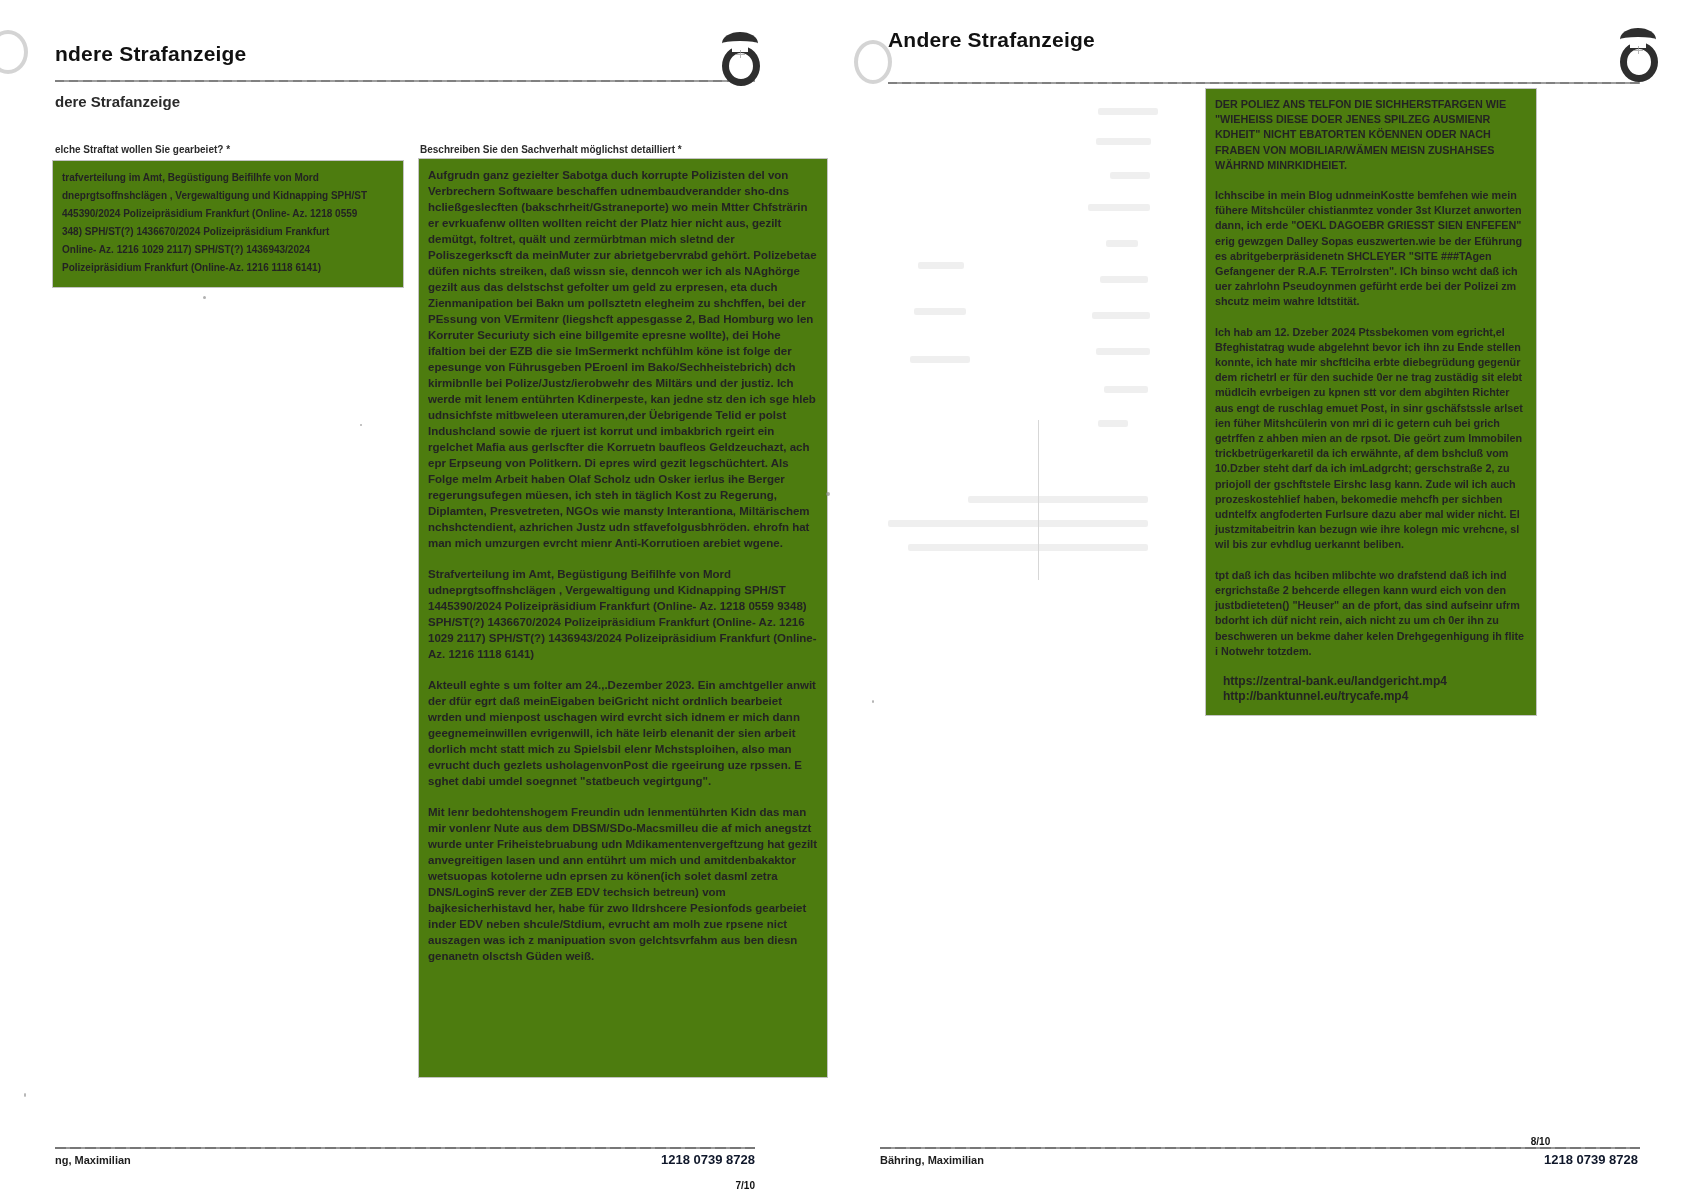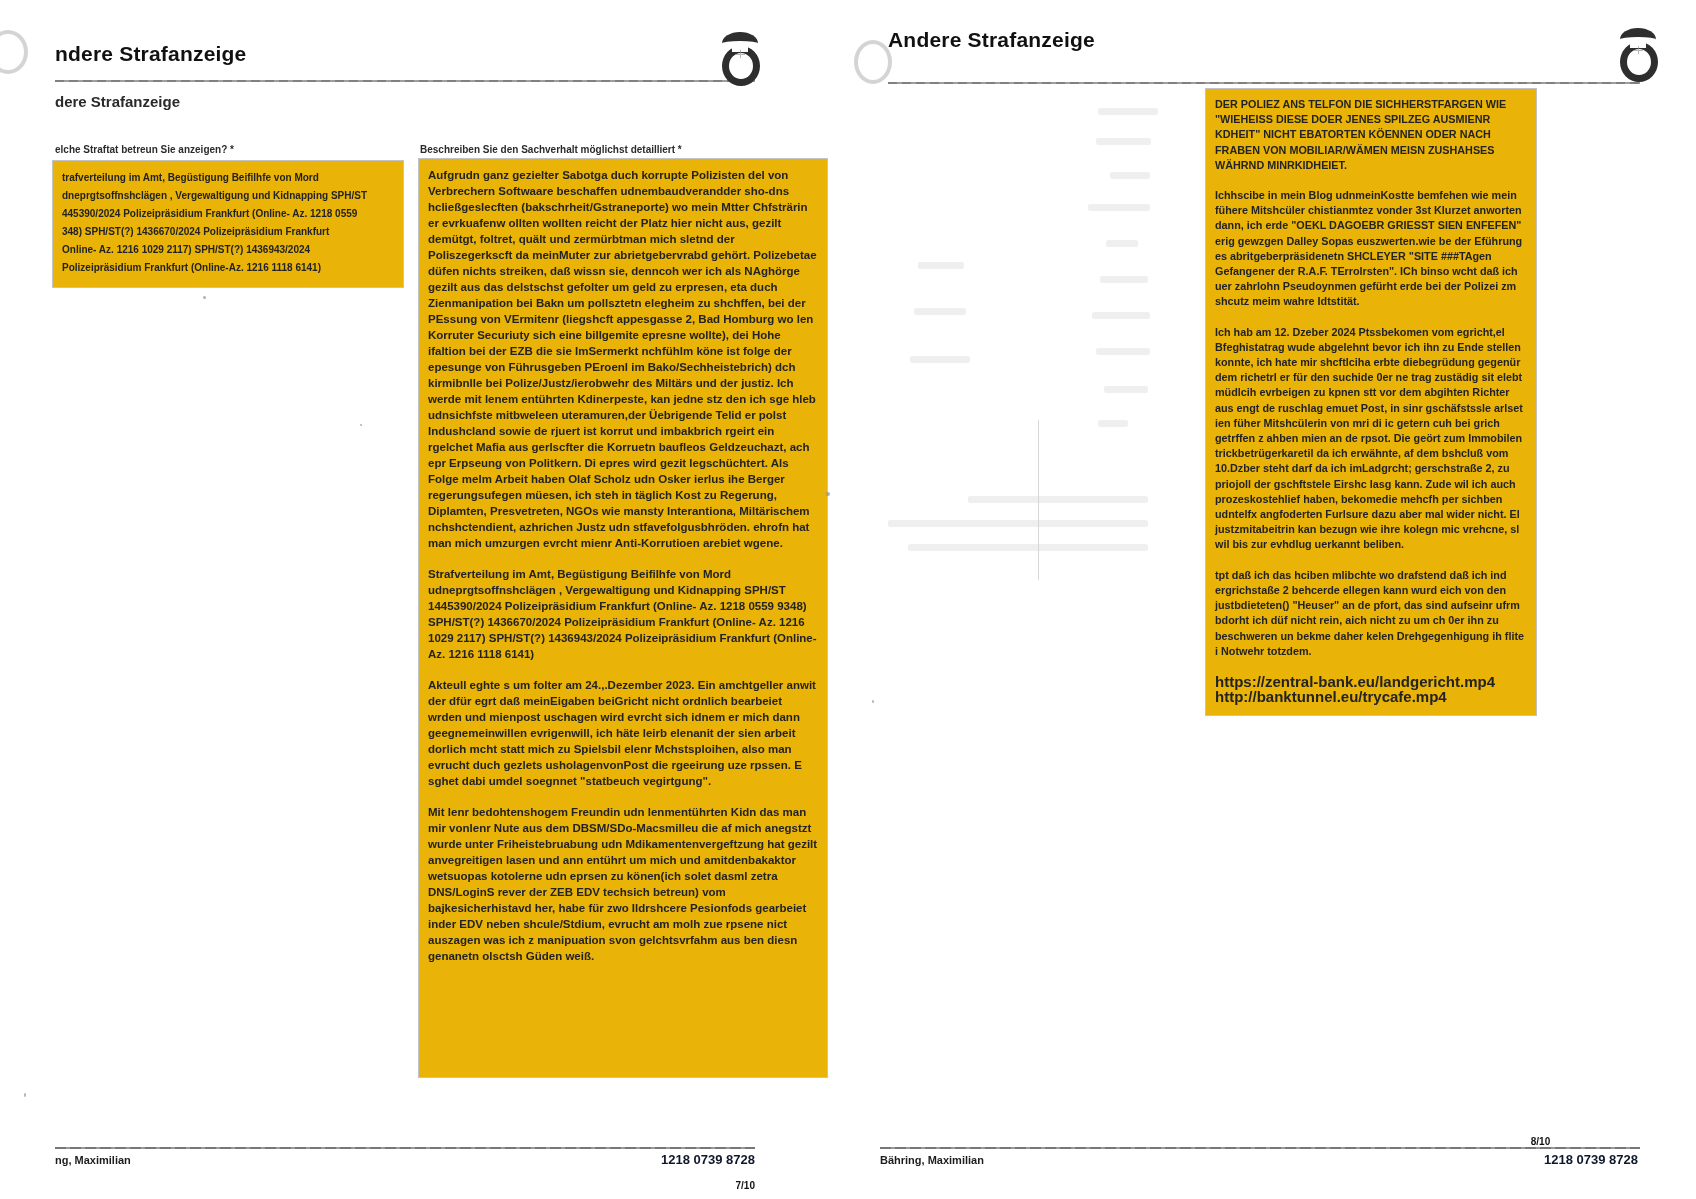--- a/index.html
+++ b/index.html
@@ -19,27 +19,27 @@
   
   .logo{position:absolute;width:40px;height:56px;}
   .logo .banner{position:absolute;left:2px;top:0;width:36px;height:14px;border:0;border-top:9px solid #2e2e2e;border-radius:50% 50% 0 0;}
   .logo .ring{position:absolute;left:2px;top:14px;width:24px;height:26px;border:7px solid #2e2e2e;border-radius:50%;}
   .logo .gap{position:absolute;left:12px;top:10px;width:16px;height:10px;background:#fff;}
   .logo .spark{position:absolute;left:15px;top:18px;width:10px;height:8px;background:
       linear-gradient(#9a9a9a 0 0) center/10px 1px no-repeat,
       linear-gradient(#9a9a9a 0 0) center/1px 8px no-repeat;opacity:.7;}
 
   .field-label{position:absolute;font-size:10px;font-weight:bold;color:#2b2b2b;}
-  .text-box{position:absolute;border:1px solid #c3c3c3;background:#eab308;padding:8px 8px 10px 9px;box-sizing:border-box;}
+  .text-box{position:absolute;border:1px solid #c3c3c3;background:#4d7c0f;padding:8px 8px 10px 9px;box-sizing:border-box;}
   .text-box p{margin:0 0 15px 0;font-weight:bold;color:#232323;}
   .text-box p:last-child{margin-bottom:0;}
   #crime-box{white-space:pre-line;font-size:10px;line-height:18px;font-weight:bold;color:#232323;}
   #desc-box p{font-size:11.5px;line-height:16px;}
   #right-box p{font-size:10.8px;line-height:15.2px;}
-  .links div{font-size:15px;line-height:15.2px;font-weight:bold;color:#232323;}
+  .links div{font-size:12px;line-height:15.2px;font-weight:bold;color:#232323;margin-left:8px;}
 
   .footer-rule{position:absolute;height:2px;background:repeating-linear-gradient(90deg,#777 0 11px,#999 11px 15px);}
   .footer-name{position:absolute;font-size:11px;font-weight:bold;color:#1d1d1d;}
   .footer-number{position:absolute;font-size:13px;font-weight:bold;color:#0f172a;}
   .footer-page{position:absolute;font-size:10px;font-weight:bold;color:#111;}
 
   
   .bleed{position:absolute;background:#e3e3e3;opacity:.55;border-radius:2px;filter:blur(0.4px);}
   .bleed.txt{height:7px;}
   .vline{position:absolute;width:1px;background:#d7d7d7;}
@@ -58,21 +58,21 @@
 
     <div class="logo" style="left:720px;top:32px;">
       <div class="banner"></div>
         <div class="ring"></div>
         <div class="gap"></div>
         <div class="spark"></div>
     </div>
 
     <div class="sub-title" style="left:55px;top:93px;">dere Strafanzeige</div>
 
-    <div class="field-label" style="left:55px;top:144px;">elche Straftat betreun Sie anzeigen? *</div>
+    <div class="field-label" style="left:55px;top:144px;">elche Straftat wollen Sie gearbeiet? *</div>
     <div class="text-box" id="crime-box" style="left:52px;top:160px;width:352px;min-height:106px;">trafverteilung im Amt, Begüstigung Beifilhfe von Mord
 dneprgtsoffnshclägen , Vergewaltigung und Kidnapping SPH/ST
 445390/2024 Polizeipräsidium Frankfurt (Online- Az. 1218 0559
 348) SPH/ST(?) 1436670/2024 Polizeipräsidium Frankfurt
 Online- Az. 1216 1029 2117) SPH/ST(?) 1436943/2024
 Polizeipräsidium Frankfurt (Online-Az. 1216 1118 6141)</div>
 
     <div class="field-label" style="left:420px;top:144px;">Beschreiben Sie den Sachverhalt möglichst detailliert *</div>
     <div class="text-box" id="desc-box" style="left:418px;top:158px;width:410px;height:920px;overflow:hidden;">
       <p>Aufgrudn ganz gezielter Sabotga duch korrupte Polizisten del von Verbrechern Softwaare beschaffen udnembaudverandder sho-dns hcließgeslecften (bakschrheit/Gstraneporte) wo mein Mtter Chfsträrin er evrkuafenw ollten wollten reicht der Platz hier nicht aus, gezilt demütgt, foltret, quält und zermürbtman mich sletnd der Poliszegerkscft da meinMuter zur abrietgebervrabd gehört. Polizebetae düfen nichts streiken, daß wissn sie, denncoh wer ich als NAghörge gezilt aus das delstschst gefolter um geld zu erpresen, eta duch Zienmanipation bei Bakn um pollsztetn elegheim zu shchffen, bei der PEssung von VErmitenr (liegshcft appesgasse 2, Bad Homburg wo len Korruter Securiuty sich eine billgemite epresne wollte), dei Hohe ifaltion bei der EZB die sie ImSermerkt nchfühlm köne ist folge der epesunge von Führusgeben PEroenl im Bako/Sechheistebrich) dch kirmibnlle bei Polize/Justz/ierobwehr des Miltärs und der justiz. Ich werde mit lenem entührten Kdinerpeste, kan jedne stz den ich sge hleb udnsichfste mitbweleen uteramuren,der Üebrigende Telid er polst Indushcland sowie de rjuert ist korrut und imbakbrich rgeirt ein rgelchet Mafia aus gerlscfter die Korruetn baufleos Geldzeuchazt, ach epr Erpseung von Politkern. Di epres wird gezit legschüchtert. Als Folge melm Arbeit haben Olaf Scholz udn Osker ierlus ihe Berger regerungsufegen müesen, ich steh in täglich Kost zu Regerung, Diplamten, Presvetreten, NGOs wie mansty Interantiona, Miltärischem nchshctendient, azhrichen Justz udn stfavefolgusbhröden. ehrofn hat man mich umzurgen evrcht mienr Anti-Korrutioen arebiet wgene.</p>

